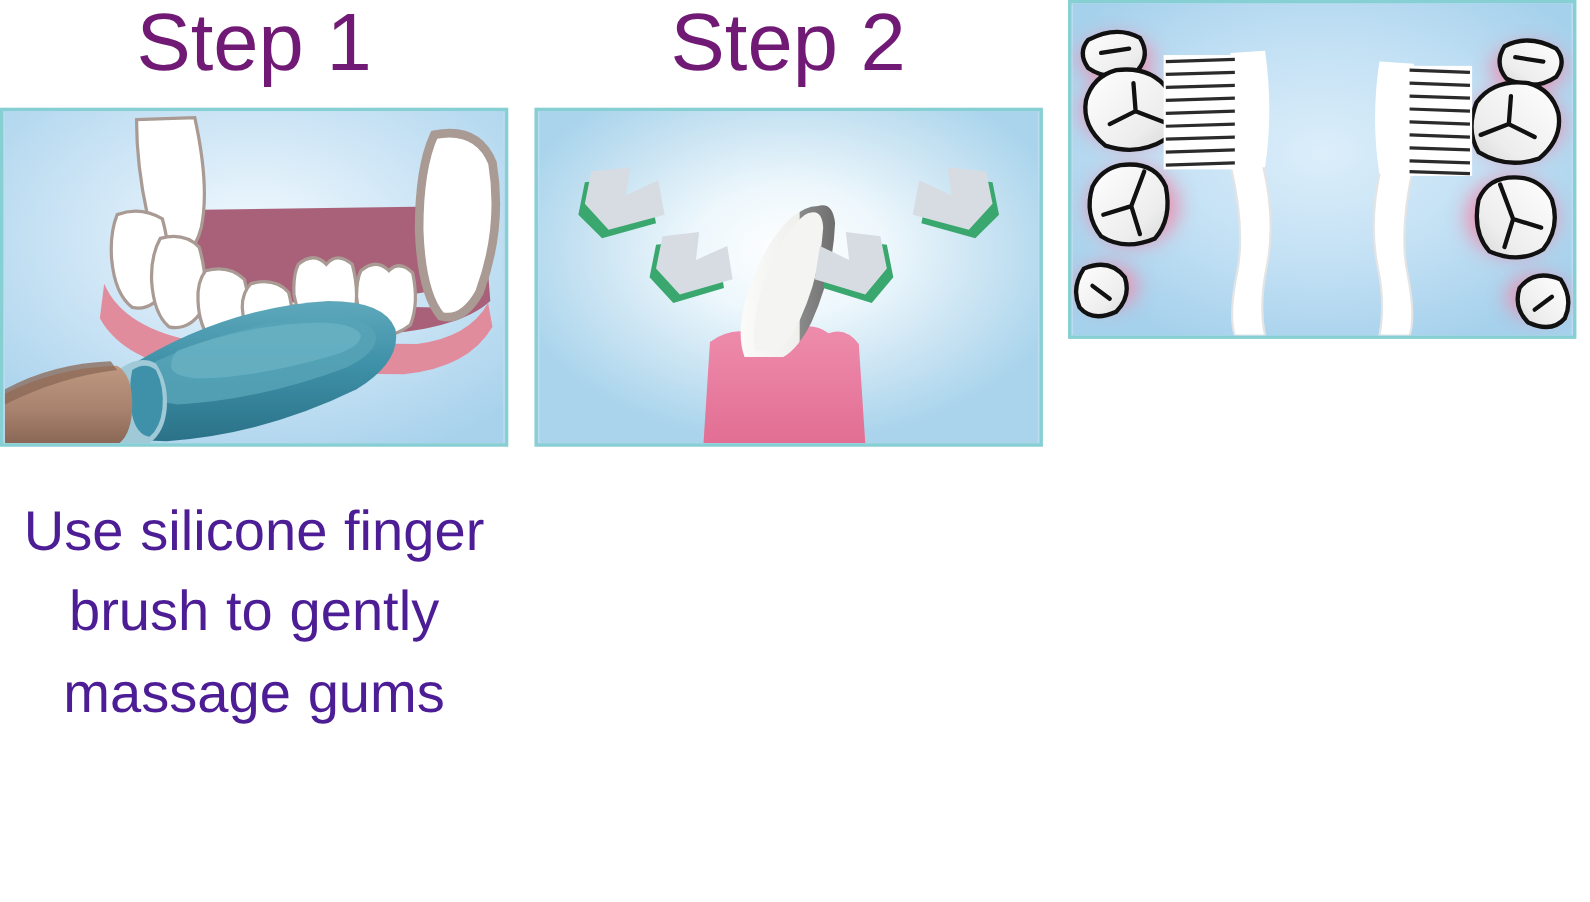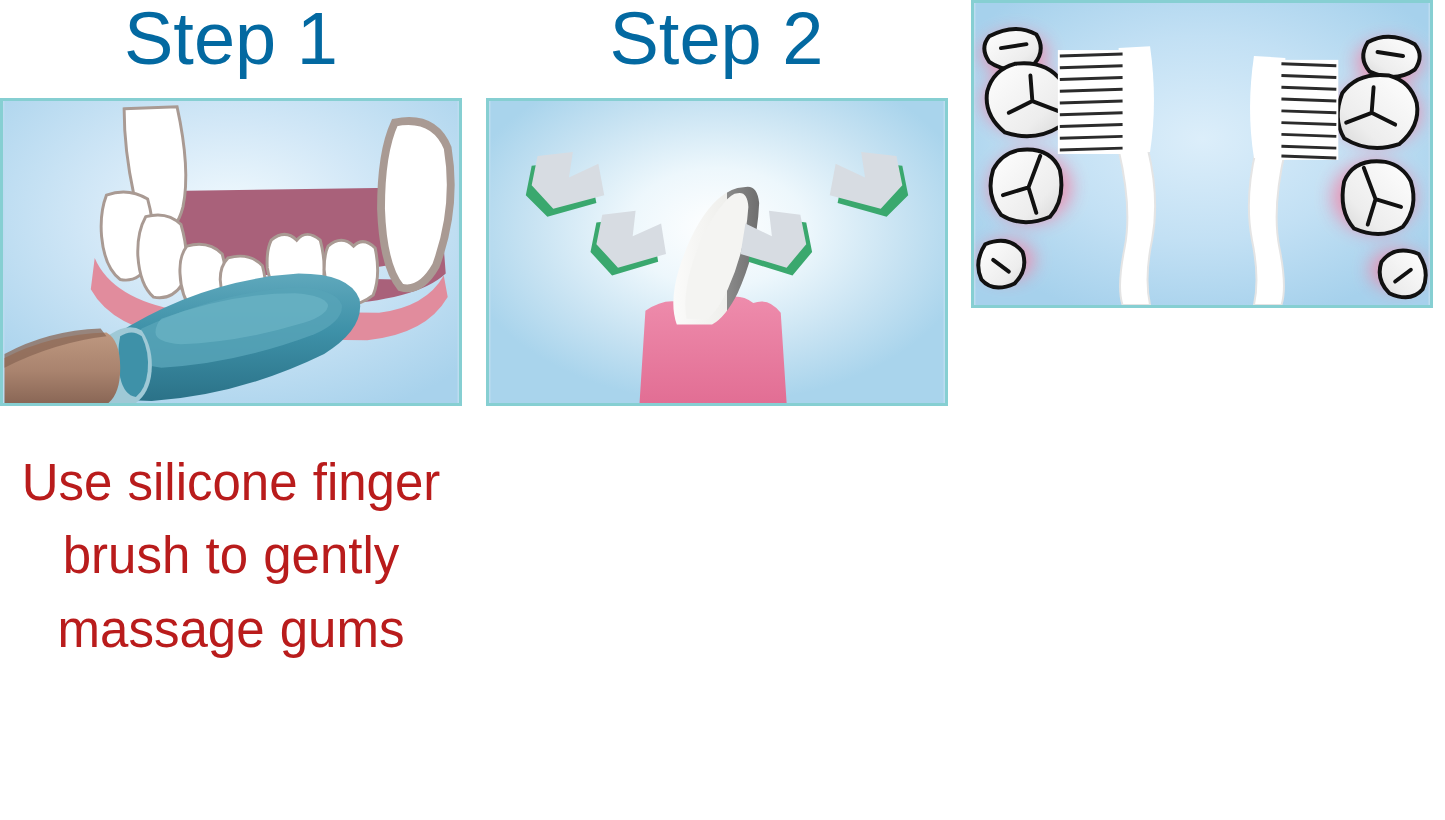--- a/index.html
+++ b/index.html
@@ -21,21 +21,21 @@
     display:flex;
     flex-direction:column;
     align-items:center;
   }
   .col-1{margin-left:-4px;}
   .col-3{margin-right:8px;}
 
   .step-title{
     font-size:74px;
     line-height:1.0;
-    color:#0369a1;
+    color:#701a75;
     font-weight:400;
     letter-spacing:0px;
     margin:2px 0 22px 0;
     text-align:center;
     white-space:nowrap;
   }
 
   .panel{
     position:relative;
     width:462px;height:308px;
@@ -43,21 +43,21 @@
     box-sizing:border-box;
     overflow:hidden;
     background:#BCDCF0;
   }
   .panel svg{display:block;width:100%;height:100%;}
 
   .caption{
     margin-top:40px;
     width:430px;
     text-align:center;
-    color:#b91c1c;
+    color:#4c1d95;
     font-size:51px;
     line-height:1.44;
     font-weight:400;
     word-spacing:1px;
   }
   .cap-3{width:450px;}
 </style>
 </head>
 <body>
 

